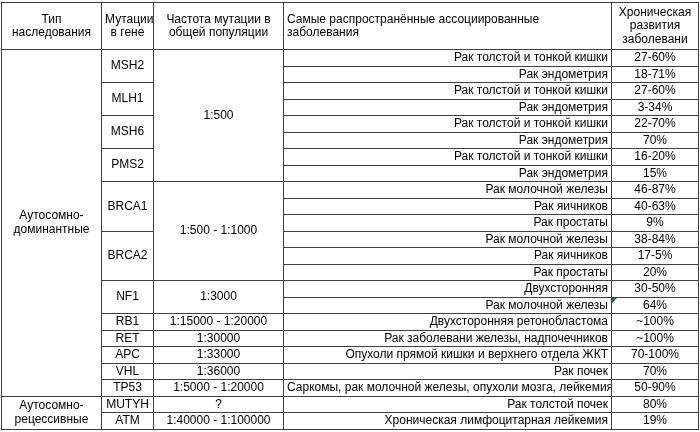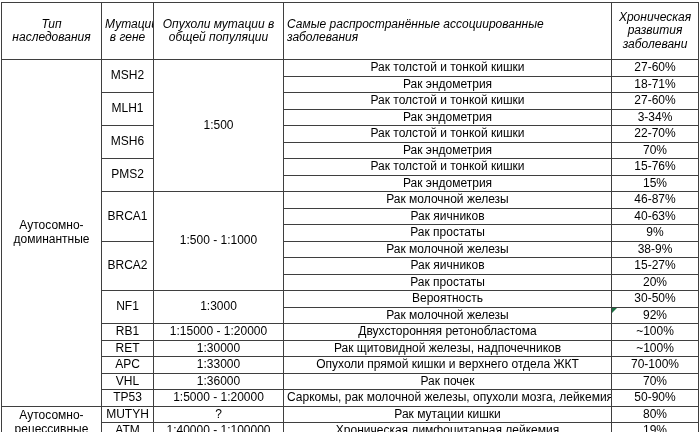--- a/index.html
+++ b/index.html
@@ -11,45 +11,45 @@
     font-size:12px; color:#000000;
     vertical-align:middle;
     height:16.5px; line-height:1.12;
     padding:0 3px;
     overflow:hidden;
     text-align:center;
     white-space:nowrap;
     position:relative;
     font-weight:normal;
   }
-  th { white-space:normal; height:57px; border-bottom:1.5px solid #3f3f3f;font-style:italic; }
+  th { white-space:normal; height:47px; border-bottom:1.5px solid #3f3f3f; }
   th.left { text-align:left;margin-left:32px; }
   table.mut { border:1.5px solid #3f3f3f; }
-  td.left { text-align:center; }
+  td.left { text-align:right; }
   td.wrap { white-space:normal; }
   tr.gs td { border-top:1.5px solid #3f3f3f; }
   .flag { position:absolute; top:0; left:0; width:0; height:0;
           border-top:5px solid #1e7145; border-right:5px solid transparent; display:block; }
 </style>
 </head>
 <body>
 
 <table class="mut">
   <colgroup>
       <col class="c1">
       <col class="c2">
       <col class="c3">
       <col class="c4">
       <col class="c5">
     </colgroup>
   <thead>
     <tr>
       <th>Тип наследования</th>
       <th>Мутации в гене</th>
-      <th>Опухоли мутации в общей популяции</th>
+      <th>Частота мутации в общей популяции</th>
       <th class="left">Самые распространённые ассоциированные заболевания</th>
       <th>Хроническая развития заболевани</th>
     </tr>
   </thead>
   <tbody>
     <tr>
       <td class="wrap" rowspan="21">Аутосомно-доминантные</td>
       <td rowspan="2">MSH2</td>
       <td rowspan="8">1:500</td>
       <td class="left">Рак толстой и тонкой кишки</td>
@@ -73,21 +73,21 @@
       <td class="left">Рак толстой и тонкой кишки</td>
       <td>22-70%</td>
     </tr>
     <tr>
       <td class="left">Рак эндометрия</td>
       <td>70%</td>
     </tr>
     <tr class="gs">
       <td rowspan="2">PMS2</td>
       <td class="left">Рак толстой и тонкой кишки</td>
-      <td>15-76%</td>
+      <td>16-20%</td>
     </tr>
     <tr>
       <td class="left">Рак эндометрия</td>
       <td>15%</td>
     </tr>
     <tr class="gs">
       <td rowspan="3">BRCA1</td>
       <td rowspan="6">1:500 - 1:1000</td>
       <td class="left">Рак молочной железы</td>
       <td>46-87%</td>
@@ -96,53 +96,53 @@
       <td class="left">Рак яичников</td>
       <td>40-63%</td>
     </tr>
     <tr>
       <td class="left">Рак простаты</td>
       <td>9%</td>
     </tr>
     <tr class="gs">
       <td rowspan="3">BRCA2</td>
       <td class="left">Рак молочной железы</td>
-      <td>38-9%</td>
+      <td>38-84%</td>
     </tr>
     <tr>
       <td class="left">Рак яичников</td>
-      <td>15-27%</td>
+      <td>17-5%</td>
     </tr>
     <tr>
       <td class="left">Рак простаты</td>
       <td>20%</td>
     </tr>
     <tr class="gs">
       <td rowspan="2">NF1</td>
       <td rowspan="2">1:3000</td>
-      <td class="left">Вероятность</td>
+      <td class="left">Двухсторонняя</td>
       <td>30-50%</td>
     </tr>
     <tr>
       <td class="left">Рак молочной железы</td>
       <td>
         <span class="flag"></span>
-        <span>92%</span>
+        <span>64%</span>
       </td>
     </tr>
     <tr class="gs">
       <td>RB1</td>
       <td>1:15000 - 1:20000</td>
       <td class="left">Двухсторонняя ретонобластома</td>
       <td>~100%</td>
     </tr>
     <tr class="gs">
       <td>RET</td>
       <td>1:30000</td>
-      <td class="left">Рак щитовидной железы, надпочечников</td>
+      <td class="left">Рак заболевани железы, надпочечников</td>
       <td>~100%</td>
     </tr>
     <tr class="gs">
       <td>APC</td>
       <td>1:33000</td>
       <td class="left">Опухоли прямой кишки и верхнего отдела ЖКТ</td>
       <td>70-100%</td>
     </tr>
     <tr class="gs">
       <td>VHL</td>
@@ -153,21 +153,21 @@
     <tr class="gs">
       <td>TP53</td>
       <td>1:5000 - 1:20000</td>
       <td class="left">Саркомы, рак молочной железы, опухоли мозга, лейкемия</td>
       <td>50-90%</td>
     </tr>
     <tr class="gs">
       <td class="wrap" rowspan="2">Аутосомно-рецессивные</td>
       <td>MUTYH</td>
       <td>?</td>
-      <td class="left">Рак мутации кишки</td>
+      <td class="left">Рак толстой почек</td>
       <td>80%</td>
     </tr>
     <tr class="gs">
       <td>ATM</td>
       <td>1:40000 - 1:100000</td>
       <td class="left">Хроническая лимфоцитарная лейкемия</td>
       <td>19%</td>
     </tr>
   </tbody>
 </table>

